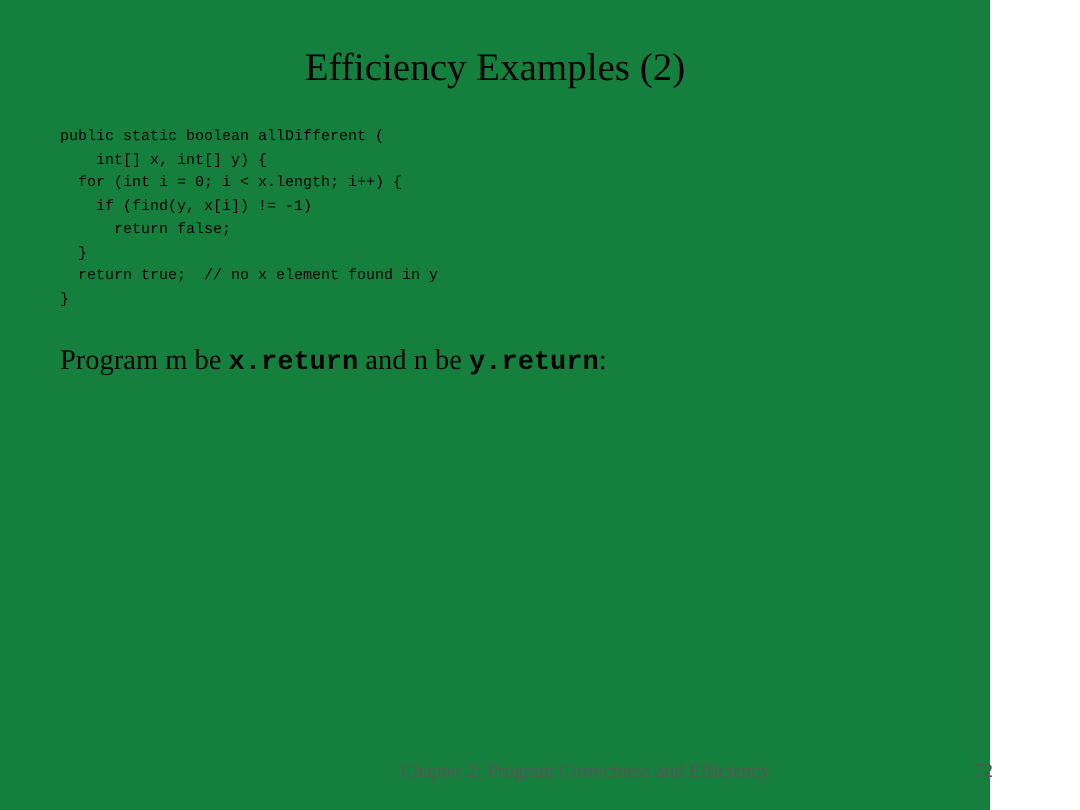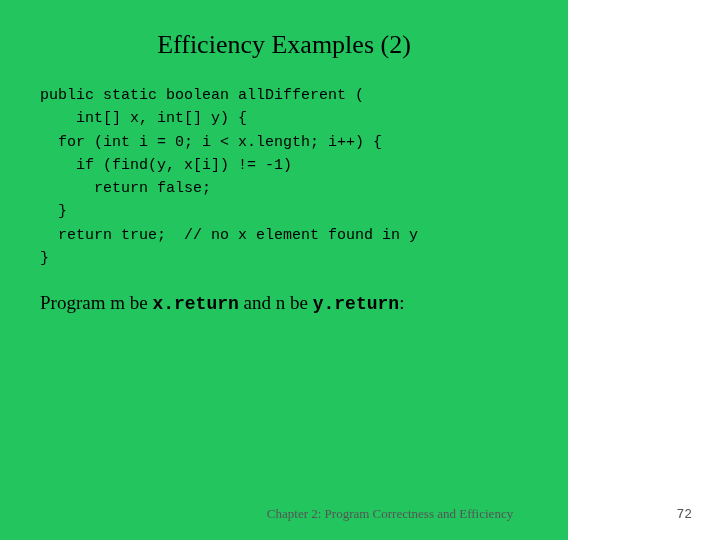--- a/index.html
+++ b/index.html
@@ -10,40 +10,40 @@
 
     body {
       width: 720px;
       height: 540px;
       background: #ffffff;
       font-family: 'Times New Roman', Times, serif;
       overflow: hidden;
     }
 
     .slide {
-      width: 568px;
+      width: 660px;
       height: 540px;
-      background: #22c55e;
+      background: #15803d;
       display: flex;
       flex-direction: column;
       padding: 30px 40px 20px 40px;
     }
 
     .title {
       text-align: center;
       font-size: 26px;
       font-weight: normal;
       font-family: 'Times New Roman', Times, serif;
       margin-bottom: 24px;
       color: #000000;
     }
 
     .code-block {
       font-family: 'Courier New', Courier, monospace;
-      font-size: 15px;
+      font-size: 10px;
       line-height: 1.55;
       color: #000000;
       margin-bottom: 18px;
       white-space: pre;
     }
 
     .text-block {
       font-family: 'Times New Roman', Times, serif;
       font-size: 19px;
       line-height: 1.6;
@@ -70,25 +70,25 @@
     .footer-text {
       font-family: 'Times New Roman', Times, serif;
       font-size: 13px;
       color: #555555;
       text-align: center;
       flex: 1;
       margin-left: 60px;
     }
 
     .footer-page {
-      font-family: Liberation Mono, monospace;
+      font-family: Liberation Serif, serif;
       font-size: 13px;
       color: #555555;
       position: absolute;
-      right: 28px;
+      right: 58px;
     }
   </style>
 </head>
 <body>
 
 <div class="slide">
 
   <div class="title">Efficiency Examples (2)</div>
 
   <div class="code-block"><span>public static boolean allDifferent (</span>

